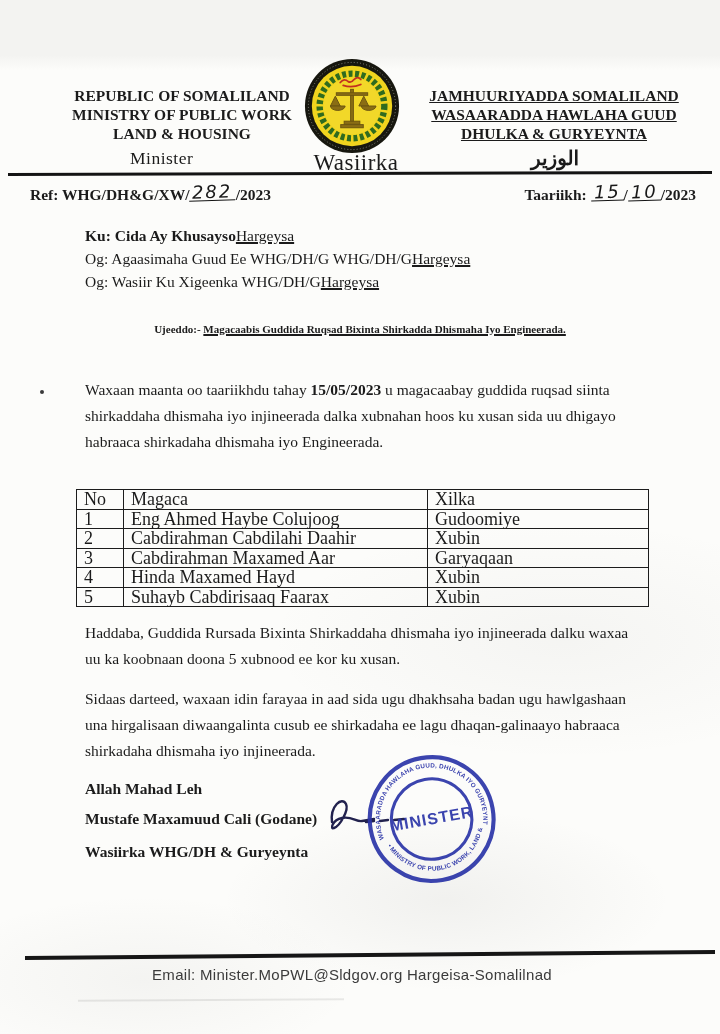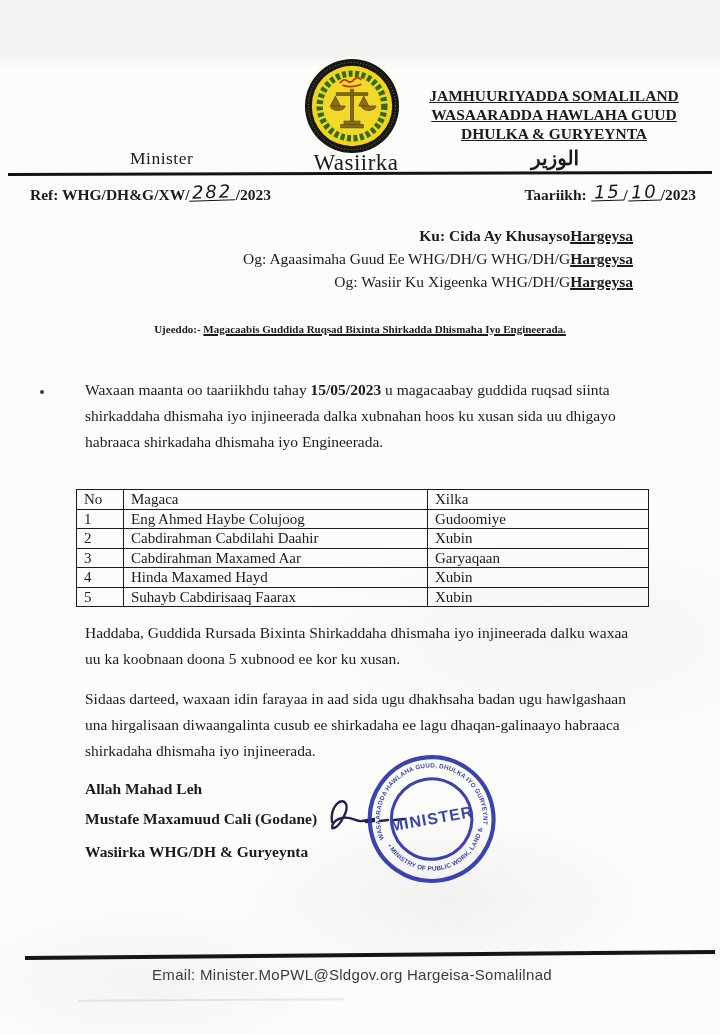--- a/index.html
+++ b/index.html
@@ -18,53 +18,58 @@
   .hdr-right{left:398px; top:86px; width:312px; text-align:center; font-weight:700; font-size:15.5px; line-height:19px;text-decoration:underline;}
   .minister-label{left:130px; top:148px; font-size:17.5px; letter-spacing:.5px;}
   .wasiirka-label{left:296px; top:142px; width:120px; text-align:center; font-size:23px; letter-spacing:.5px;margin-top:8px;}
   .arabic-label{left:470px; top:146px; width:170px; text-align:center; font-weight:700; font-size:20px;}
   .hdr-rule{left:8px; top:172px; width:704px; height:3px; background:#141414; transform:rotate(-.15deg);}
   
   .ref-row{left:30px; top:186px; width:666px; display:flex; justify-content:space-between; font-weight:700; font-size:15.5px;}
   .hw{font-family:"DejaVu Sans", sans-serif; font-style:italic; font-weight:400; font-size:18px; letter-spacing:2px; color:#191919; border-bottom:1.6px solid #141414; padding:0 3px; display:inline-block; transform:rotate(-2deg) translateY(-2px); line-height:16px;}
   
   .addr{left:85px; top:224px; width:548px; font-size:15.5px; line-height:23px;}
-  .addr-row{display:flex; justify-content:flex-end;}
-  .addr-row .loc{font-weight:700; text-decoration:underline; text-decoration-thickness:1.5px;}
+  .addr-row{display:flex; justify-content:flex-start;}
+  .addr-row .loc{font-weight:400; text-decoration:underline; text-decoration-thickness:1.5px;}
   .addr-row.first .lbl{font-weight:700;}
   
   .subject{left:95px; top:317px; width:530px; text-align:center; font-weight:700; font-size:11px; line-height:24px;}
   .subject .u{text-decoration:underline; text-decoration-thickness:1.6px;}
   
   .bullet-dot{left:40px; top:390px; width:4px; height:4px; border-radius:50%; background:#3a3a3a;}
   .para{font-size:15.5px; line-height:26px;}
   .p1{left:85px; top:377px; width:556px;}
   .p2{left:85px; top:620px; width:556px;}
   .p3{left:85px; top:686px; width:560px;}
   
-  table.committee{left:76px; top:489px; position:absolute; border-collapse:collapse; font-size:15px;padding-left:40px;}
+  table.committee{left:76px; top:489px; position:absolute; border-collapse:collapse; font-size:18px;padding-left:40px;}
   table.committee td{border:1.7px solid #1c1c1c; padding:0 7px; height:18.5px; line-height:18.5px;}
   table.committee .c-no{width:32px;} table.committee .c-name{width:289px;} table.committee .c-role{width:206px;}
   
   .sig{font-weight:700; font-size:15.5px;}
   .sig-1{left:85px; top:780px;}
   .sig-2{left:85px; top:810px;}
   .sig-3{left:85px; top:843px;}
   .sig-scribble{left:322px; top:792px;}
   .stamp{left:366px; top:753px; transform:rotate(-10deg); opacity:.92;}
   
   .footer-rule{left:25px; top:953px; width:690px; height:3.5px; background:#161616; transform:rotate(-.5deg);}
   .footer-email{left:0; top:966px; width:704px; text-align:center; font-family:"Liberation Sans", sans-serif; font-size:15px; color:#3b3b3b; letter-spacing:.3px;}
   .ghost-line{left:78px; top:999px; width:266px; height:2px; background:rgba(0,0,0,.08); transform:rotate(-.3deg);}
 </style>
 </head>
 <body>
 
 <div class="page">
 
+  <div class="abs hdr-left">
+    <div>REPUBLIC OF SOMALILAND</div>
+    <div>MINISTRY OF PUBLIC WORK</div>
+    <div>LAND &amp; HOUSING</div>
+  </div>
 
   <div class="abs" style="left:303px; top:57px;">
     <svg width="98" height="98" viewBox="0 0 100 100">
       <circle cx="50" cy="50" r="48" fill="#17170f"></circle>
       <circle cx="50" cy="50" r="44.5" fill="none" stroke="#d8d8cf" stroke-width="1" stroke-dasharray="1 2.2" opacity=".55"></circle>
       <circle cx="50" cy="50" r="41" fill="#f0d41e"></circle>
       <circle cx="50" cy="50" r="33" fill="none" stroke="#2f6b1f" stroke-width="6.5" stroke-dasharray="4 2.6"></circle>
       <circle cx="50" cy="50" r="29" fill="#f2d829"></circle>
 
       <path d="M38 26 q4 -5 8 -1 q3 2 6 -2 q4 -4 7 0 M41 29 q9 3 18 -1" fill="none" stroke="#c23020" stroke-width="1.8" stroke-linecap="round"></path>

